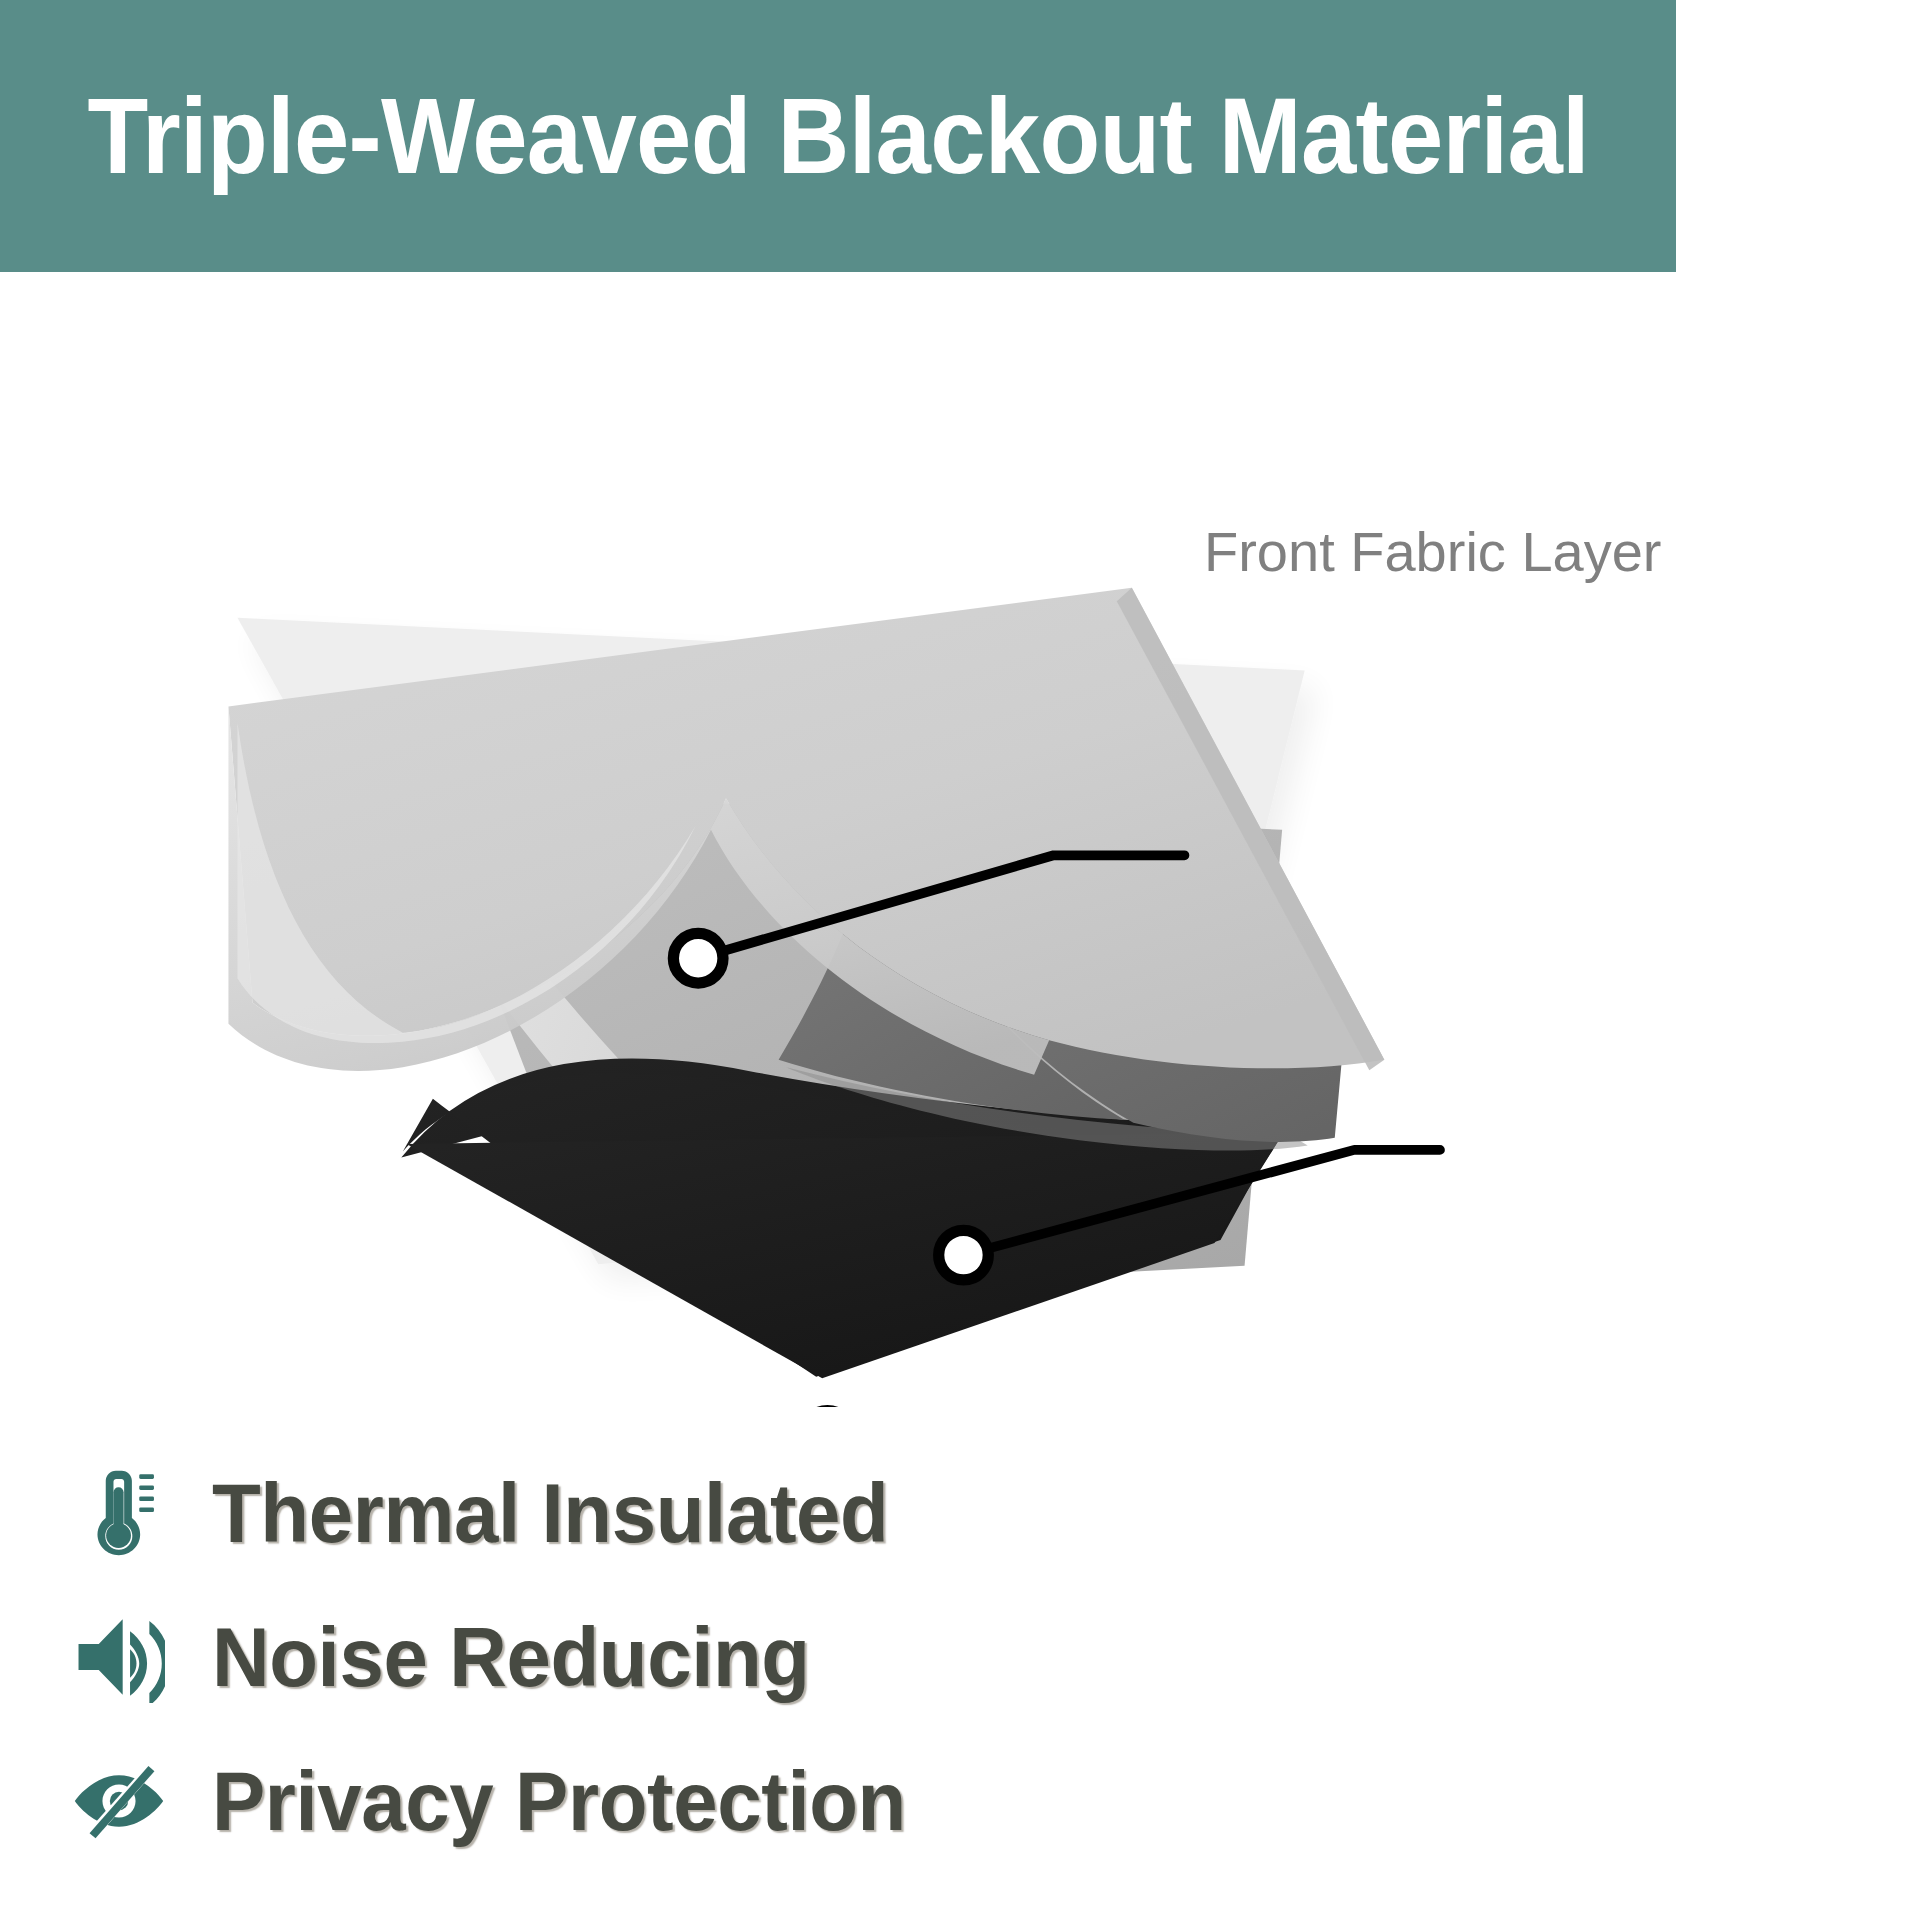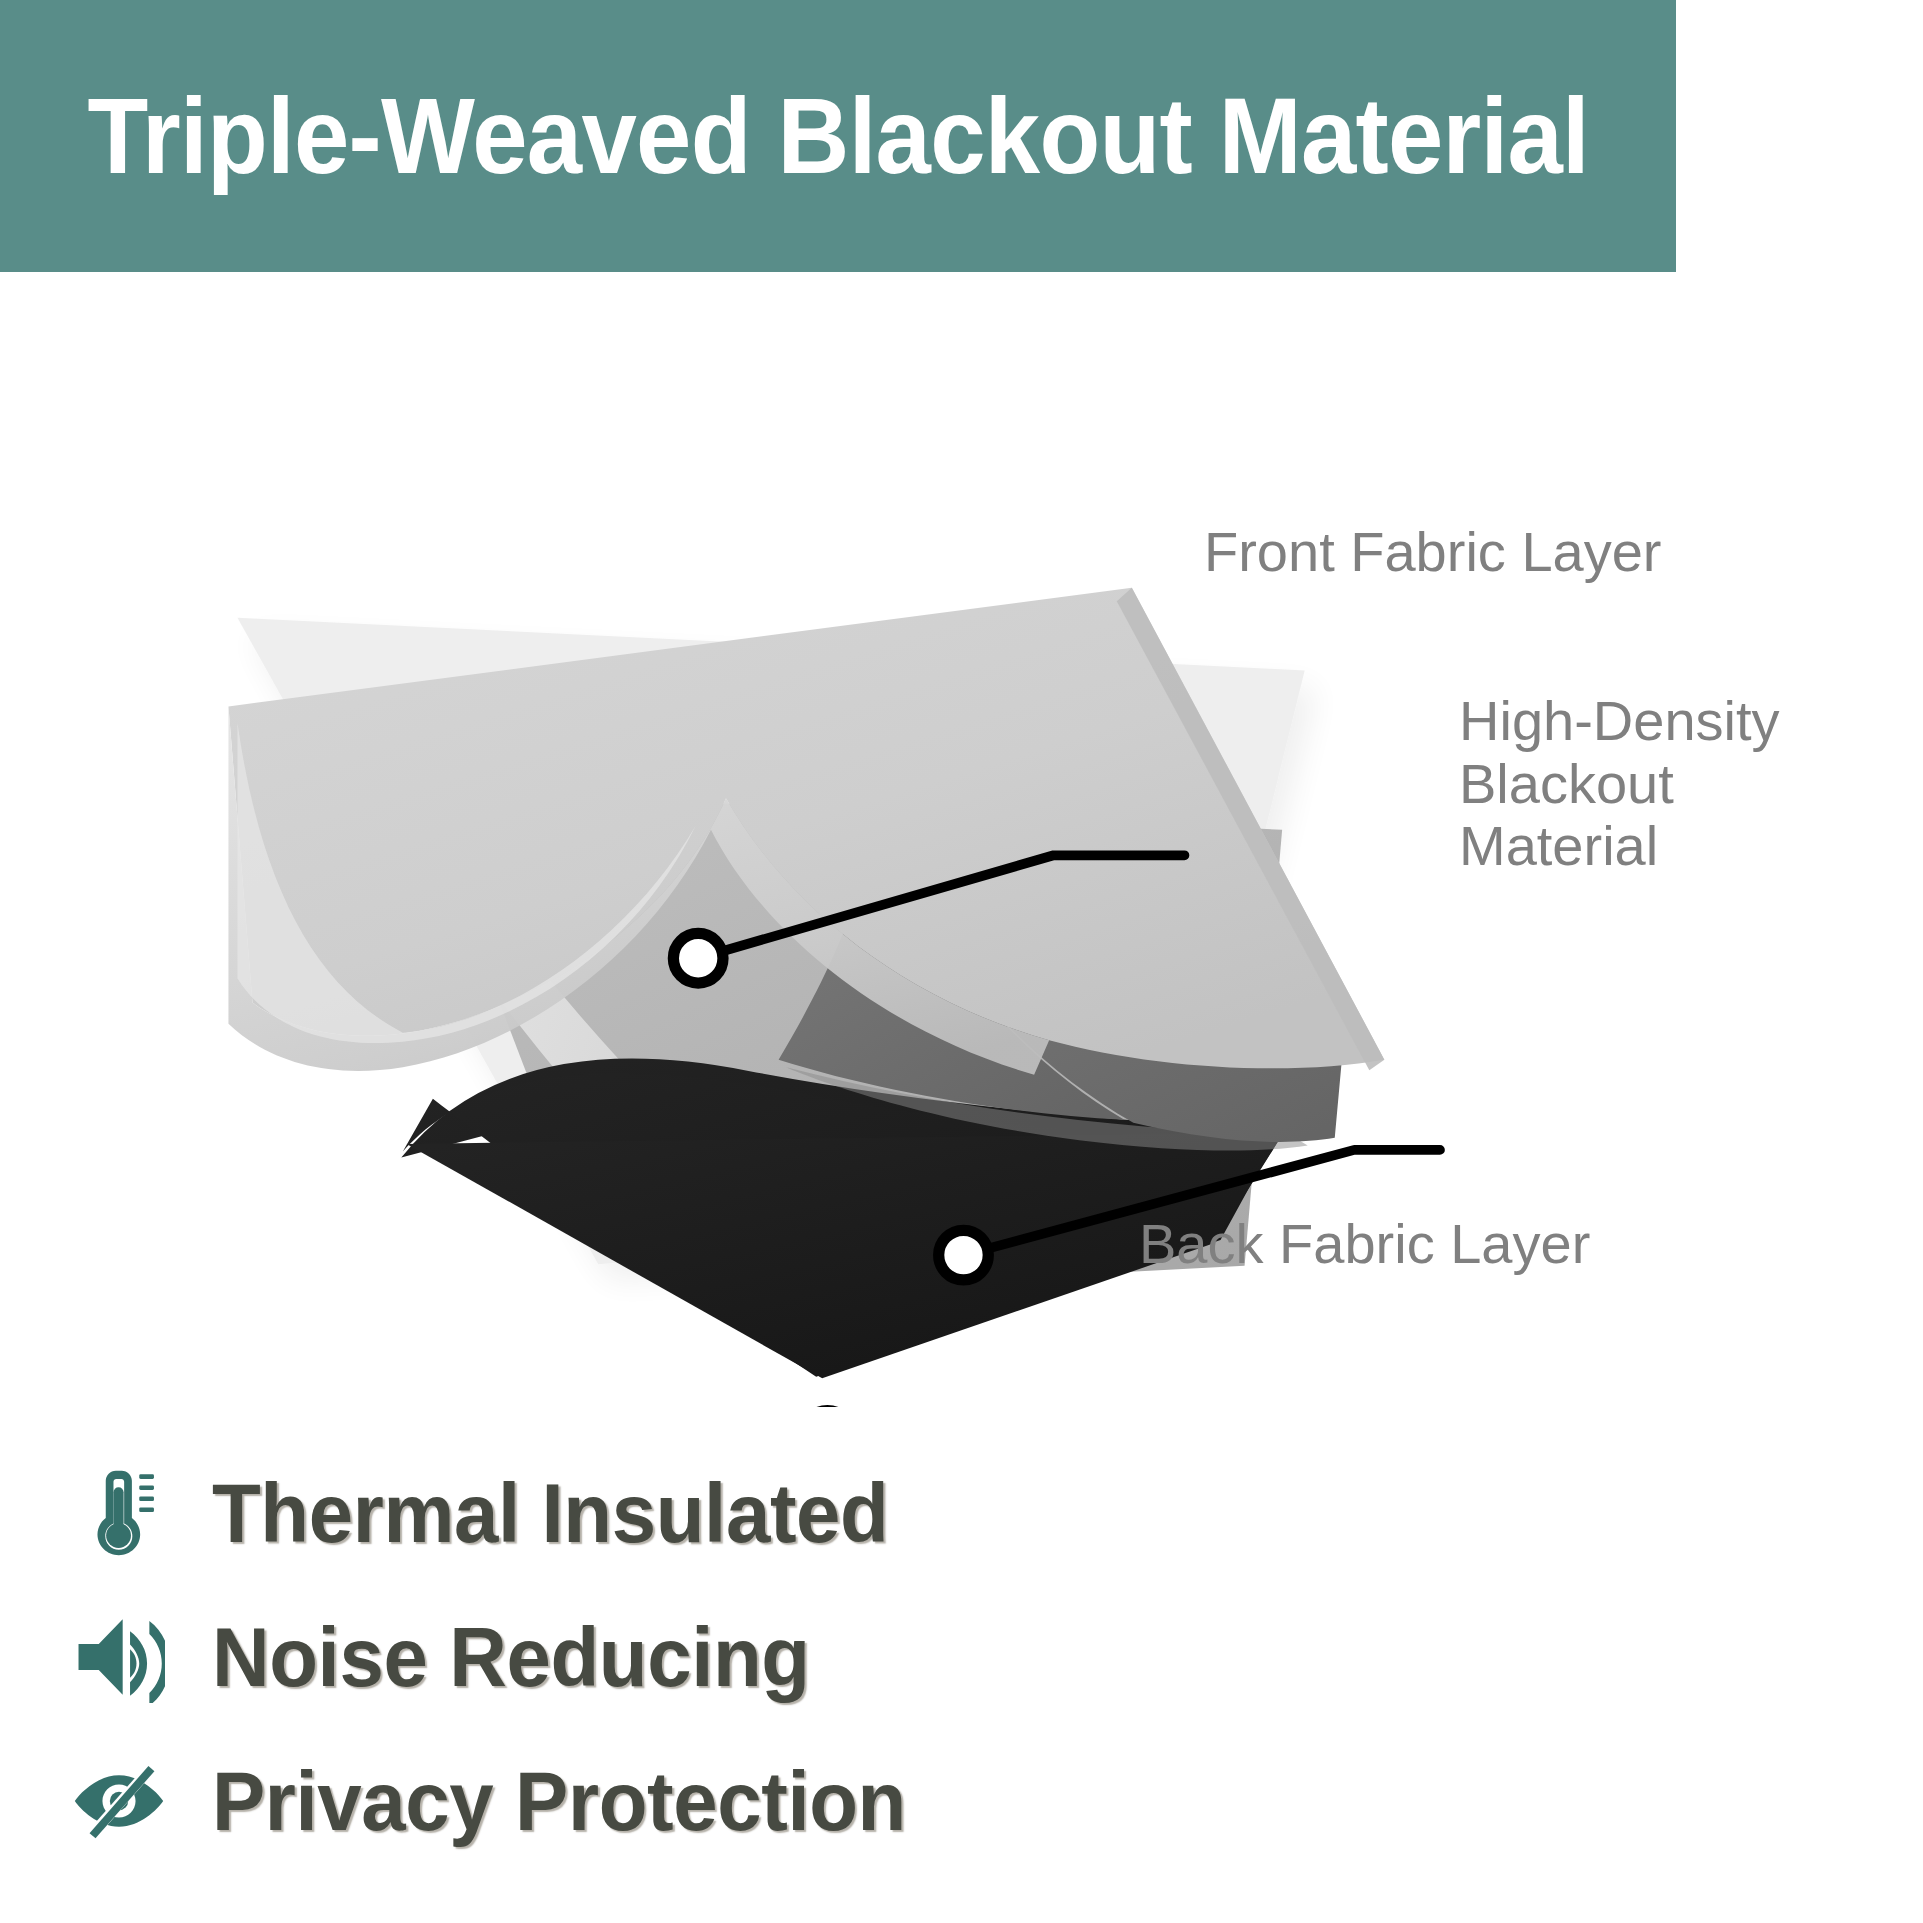--- a/index.html
+++ b/index.html
@@ -256,25 +256,21 @@
       <polyline points="1266,1308 1786,1168 1900,1168" fill="none" stroke="#000000" stroke-width="13" stroke-linecap="round" stroke-linejoin="round"></polyline>
       <circle cx="1266" cy="1308" r="33" fill="#FFFFFF" stroke="#000000" stroke-width="15"></circle>
 
       <polyline points="1085,1548 1354,1673 1478,1673" fill="none" stroke="#000000" stroke-width="13" stroke-linecap="round" stroke-linejoin="round"></polyline>
       <circle cx="1085" cy="1548" r="33" fill="#FFFFFF" stroke="#000000" stroke-width="15"></circle>
     </g>
   </svg>
 
   <div class="callout-label" id="label-front">Front Fabric Layer</div>
 
-  <div class="callout-label" id="label-blackout">High-Density
-Blackout
-Material</div>
-
-  <div class="callout-label" id="label-back">Back Fabric Layer</div>
+
 </div>
 
 <div id="feature-list">
 
   <div class="feature-row">
     <span class="feature-icon">
       <svg viewBox="0 0 100 100" xmlns="http://www.w3.org/2000/svg">
         <g fill="#35706B">
           <path d="M41 4h12c6.1 0 11 4.9 11 11v40.5c5.6 4.2 9 10.8 9 18C73 85.6 62.6 96 49.8 96
                    S26.6 85.6 26.6 73.5c0-7.2 3.4-13.8 9-18V15C35.6 8.9 40.5 4 46.6 4z

